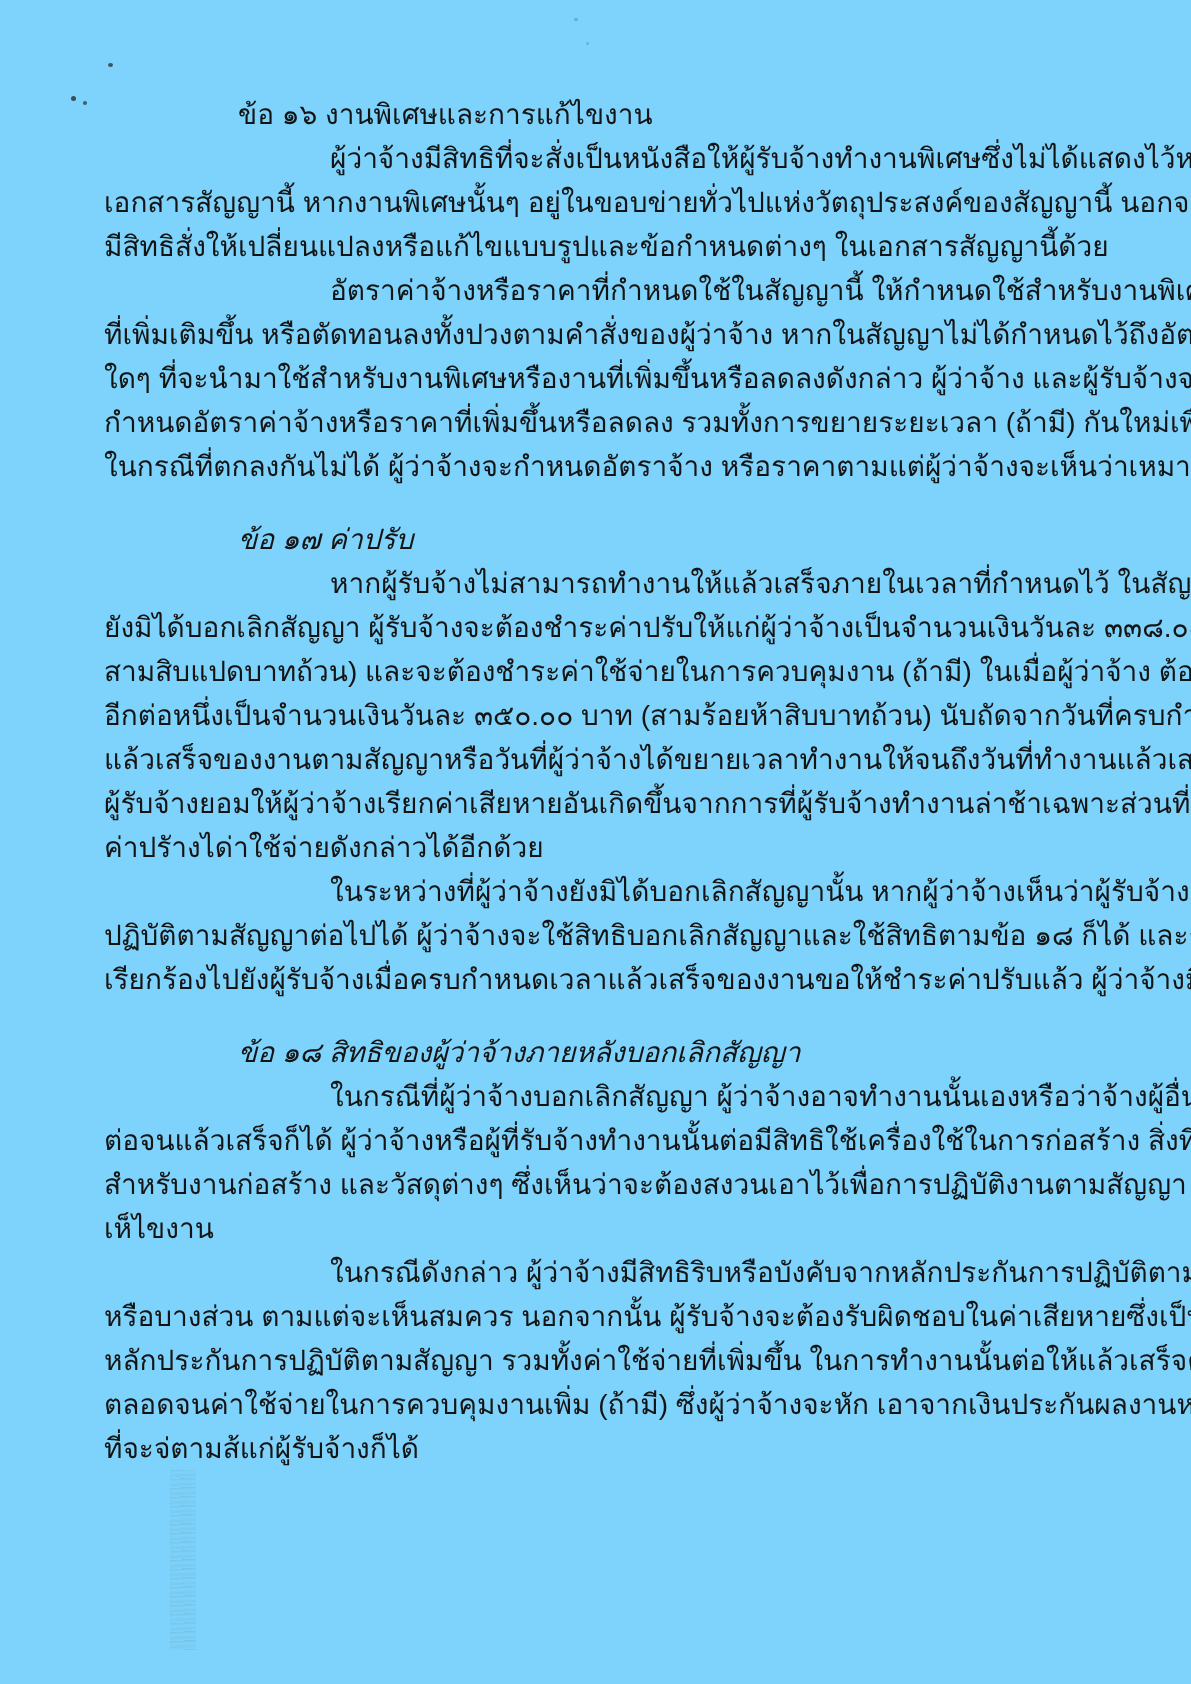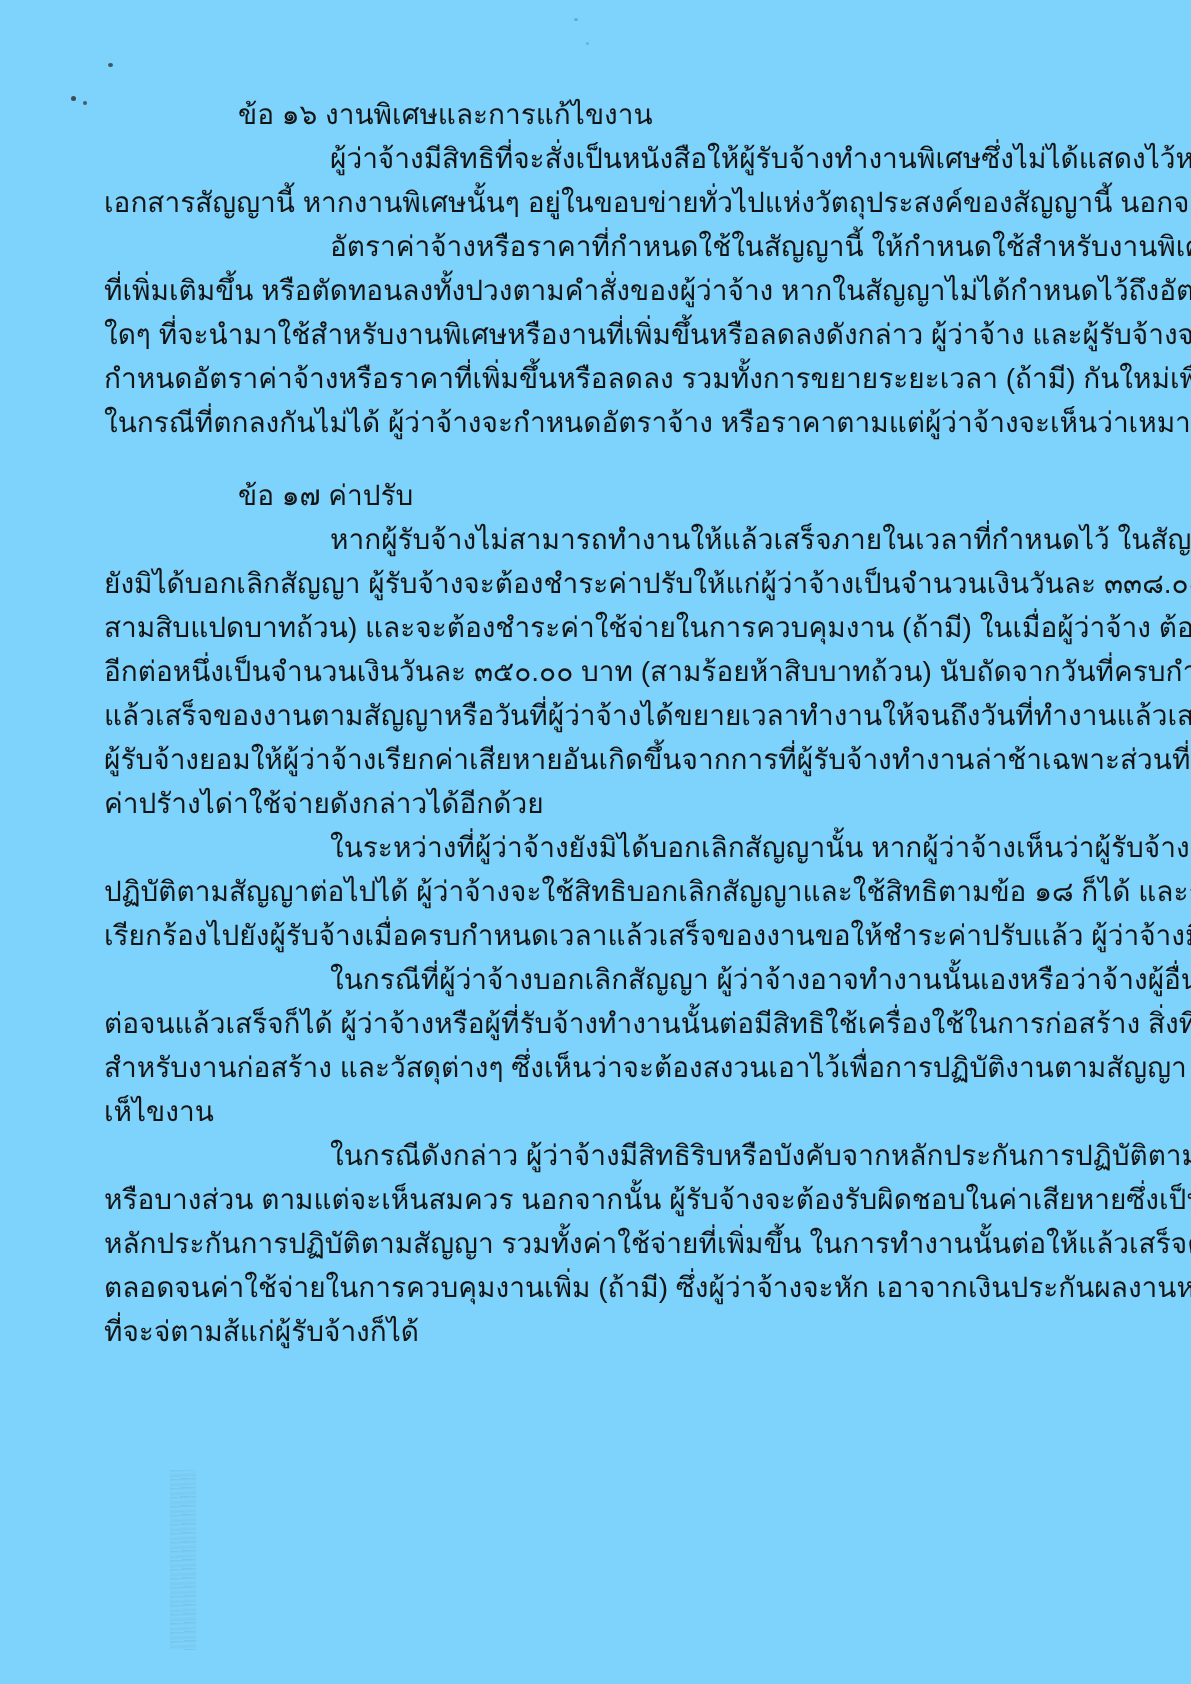--- a/index.html
+++ b/index.html
@@ -24,20 +24,21 @@
     font-size: 28px;
   }
   .clause-heading {
     padding-left: 134px;
     line-height: 45px;
     font-weight: 400;
     white-space: nowrap;
   }
   .clause-heading.gap-above {
     margin-top: 28px;
+    font-style: italic;
   }
   .para {
     margin: 0;
   }
   .line {
     line-height: 44px;
     white-space: nowrap;
   }
   .line.first {
     padding-left: 226px;
@@ -81,20 +82,21 @@
   <div class="speck s5"></div>
   <div class="streak"></div>
 
   <div class="content">
 
     <section>
       <div class="clause-heading">ข้อ ๑๖ งานพิเศษและการแก้ไขงาน</div>
       <div class="para">
         <div class="line first">ผู้ว่าจ้างมีสิทธิที่จะสั่งเป็นหนังสือให้ผู้รับจ้างทำงานพิเศษซึ่งไม่ได้แสดงไว้หรือรวมอยู่ใน</div>
         <div class="line">เอกสารสัญญานี้ หากงานพิเศษนั้นๆ อยู่ในขอบข่ายทั่วไปแห่งวัตถุประสงค์ของสัญญานี้ นอกจากนี้ ผู้ว่าจ้างยัง</div>
+        <div class="line">มีสิทธิสั่งให้เปลี่ยนแปลงหรือแก้ไขแบบรูปและข้อกำหนดต่างๆ ในเอกสารสัญญานี้ด้วย</div>
       </div>
       <div class="para">
         <div class="line first">อัตราค่าจ้างหรือราคาที่กำหนดใช้ในสัญญานี้ ให้กำหนดใช้สำหรับงานพิเศษ หรืองาน</div>
         <div class="line">ที่เพิ่มเติมขึ้น หรือตัดทอนลงทั้งปวงตามคำสั่งของผู้ว่าจ้าง หากในสัญญาไม่ได้กำหนดไว้ถึงอัตราค่าจ้าง หรือราคา</div>
         <div class="line">ใดๆ ที่จะนำมาใช้สำหรับงานพิเศษหรืองานที่เพิ่มขึ้นหรือลดลงดังกล่าว ผู้ว่าจ้าง และผู้รับจ้างจะได้ตกลงกันที่จะ</div>
         <div class="line">กำหนดอัตราค่าจ้างหรือราคาที่เพิ่มขึ้นหรือลดลง รวมทั้งการขยายระยะเวลา (ถ้ามี) กันใหม่เพื่อความเหมาะสม</div>
         <div class="line">ในกรณีที่ตกลงกันไม่ได้ ผู้ว่าจ้างจะกำหนดอัตราจ้าง หรือราคาตามแต่ผู้ว่าจ้างจะเห็นว่าเหมาะสมและถูกต้อง ซึ่ง</div>
       </div>
     </section>
 
@@ -110,20 +112,21 @@
         <div class="line">ค่าปรัางได่าใช้จ่ายดังกล่าวได้อีกด้วย</div>
       </div>
       <div class="para">
         <div class="line first">ในระหว่างที่ผู้ว่าจ้างยังมิได้บอกเลิกสัญญานั้น หากผู้ว่าจ้างเห็นว่าผู้รับจ้าง จะไม่สามารถ</div>
         <div class="line">ปฏิบัติตามสัญญาต่อไปได้ ผู้ว่าจ้างจะใช้สิทธิบอกเลิกสัญญาและใช้สิทธิตามข้อ ๑๘ ก็ได้ และถ้าผู้ว่าจ้างได้แจ้งข้อ</div>
         <div class="line">เรียกร้องไปยังผู้รับจ้างเมื่อครบกำหนดเวลาแล้วเสร็จของงานขอให้ชำระค่าปรับแล้ว ผู้ว่าจ้างมีสิทธิที่จะปรับ</div>
       </div>
     </section>
 
     <section>
+      <div class="clause-heading gap-above">ข้อ ๑๘ สิทธิของผู้ว่าจ้างภายหลังบอกเลิกสัญญา</div>
       <div class="para">
         <div class="line first">ในกรณีที่ผู้ว่าจ้างบอกเลิกสัญญา ผู้ว่าจ้างอาจทำงานนั้นเองหรือว่าจ้างผู้อื่นให้ทำงานนั้น</div>
         <div class="line">ต่อจนแล้วเสร็จก็ได้ ผู้ว่าจ้างหรือผู้ที่รับจ้างทำงานนั้นต่อมีสิทธิใช้เครื่องใช้ในการก่อสร้าง สิ่งที่สร้างขึ้นชั่วคราว</div>
         <div class="line">สำหรับงานก่อสร้าง และวัสดุต่างๆ ซึ่งเห็นว่าจะต้องสงวนเอาไว้เพื่อการปฏิบัติงานตามสัญญา ตามที่จะ</div>
         <div class="line">เห็ไขงาน</div>
       </div>
       <div class="para">
         <div class="line first">ในกรณีดังกล่าว ผู้ว่าจ้างมีสิทธิริบหรือบังคับจากหลักประกันการปฏิบัติตามสัญญาทั้งหมด</div>
         <div class="line">หรือบางส่วน ตามแต่จะเห็นสมควร นอกจากนั้น ผู้รับจ้างจะต้องรับผิดชอบในค่าเสียหายซึ่งเป็นจำนวน เกินกว่า</div>
         <div class="line">หลักประกันการปฏิบัติตามสัญญา รวมทั้งค่าใช้จ่ายที่เพิ่มขึ้น ในการทำงานนั้นต่อให้แล้วเสร็จตามสัญญา</div>

